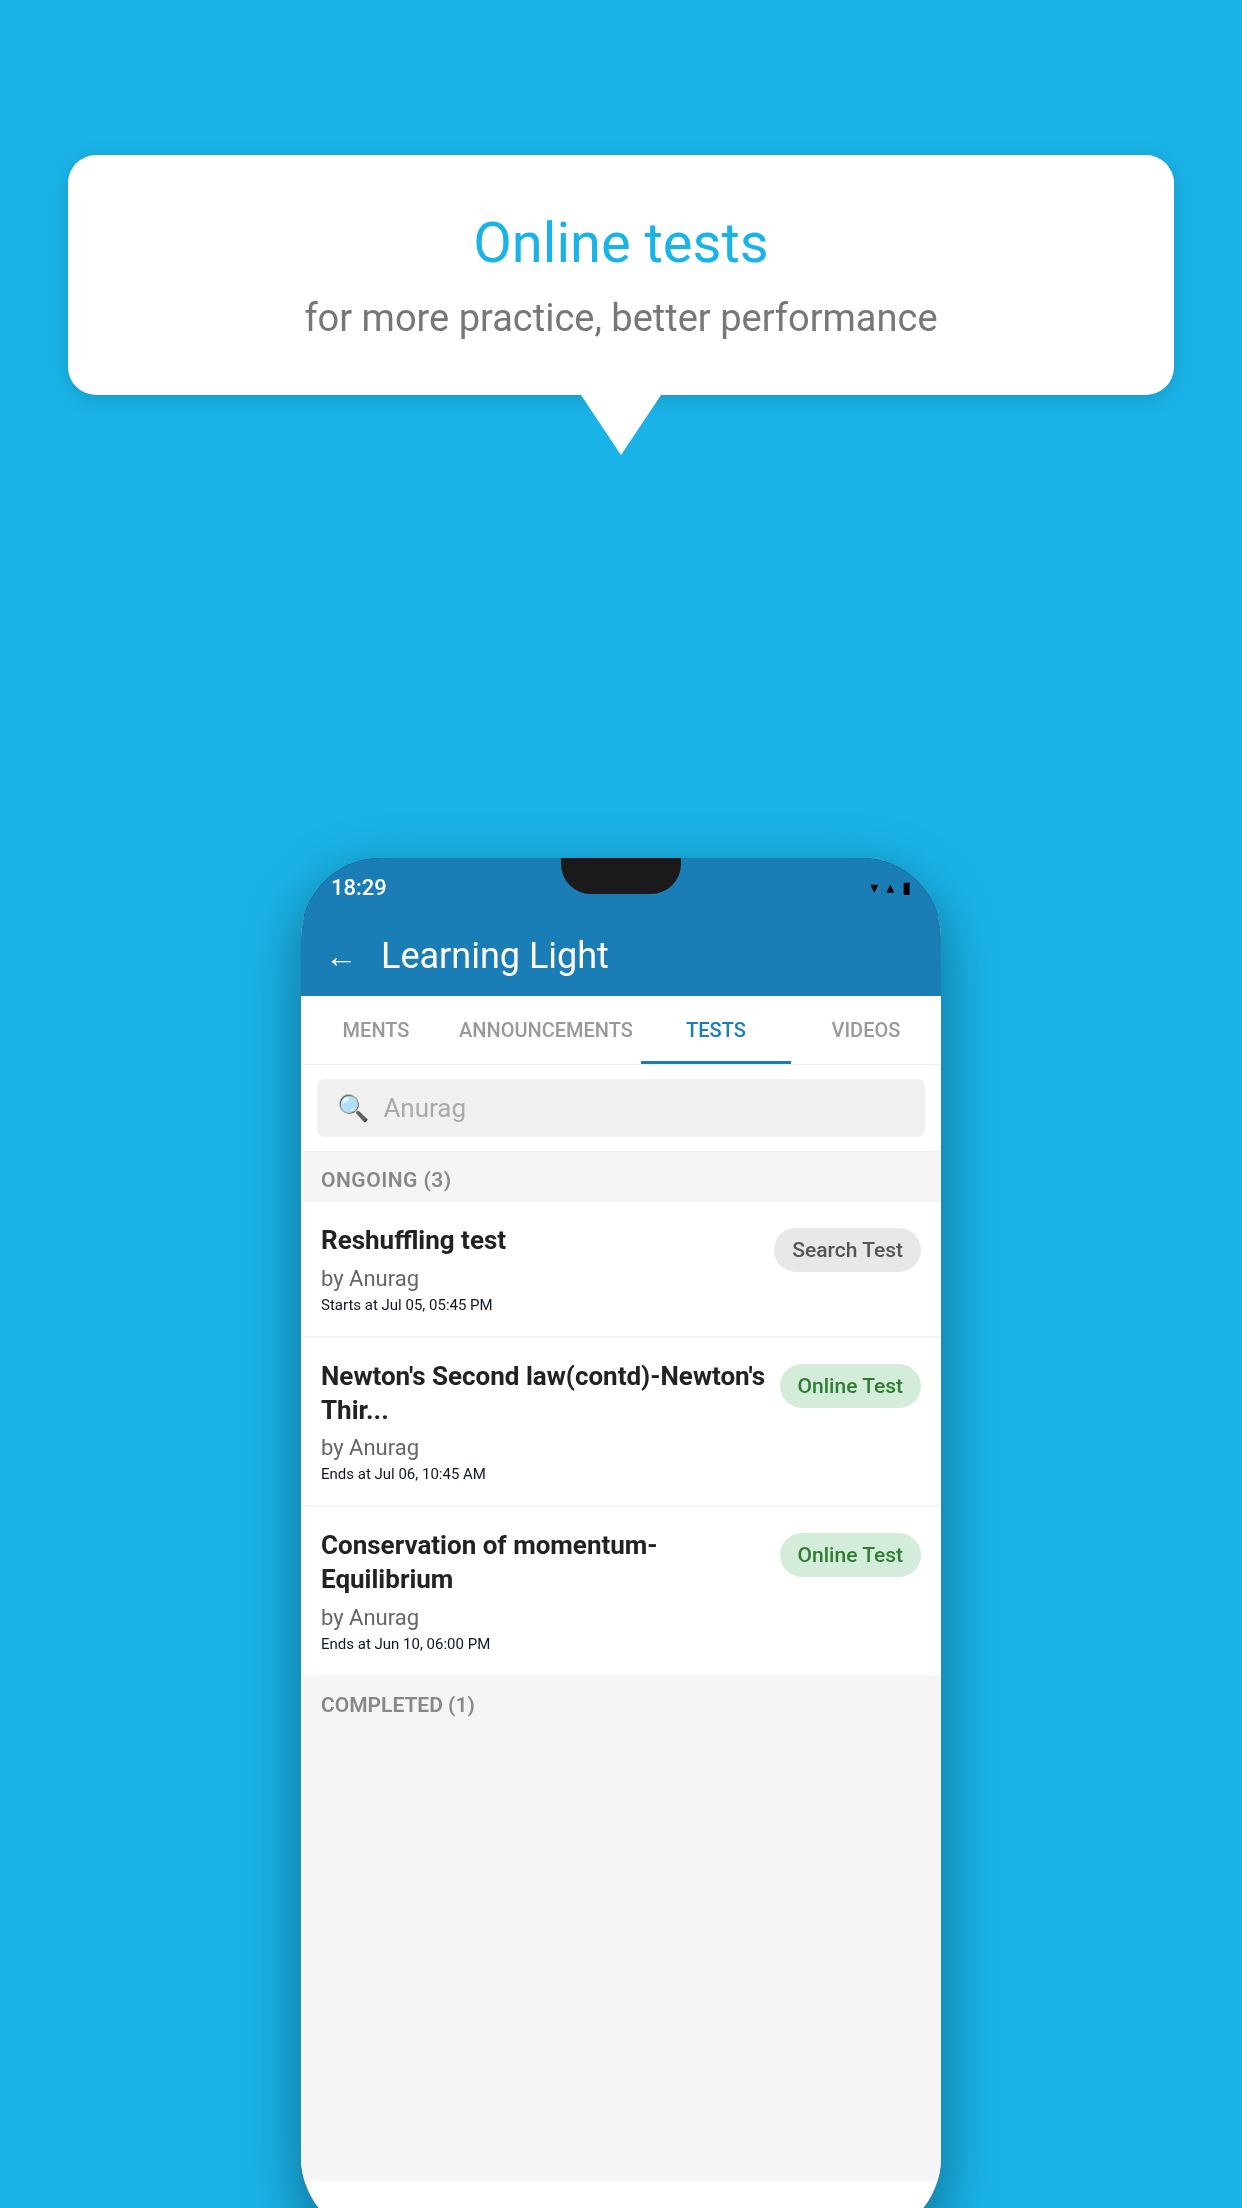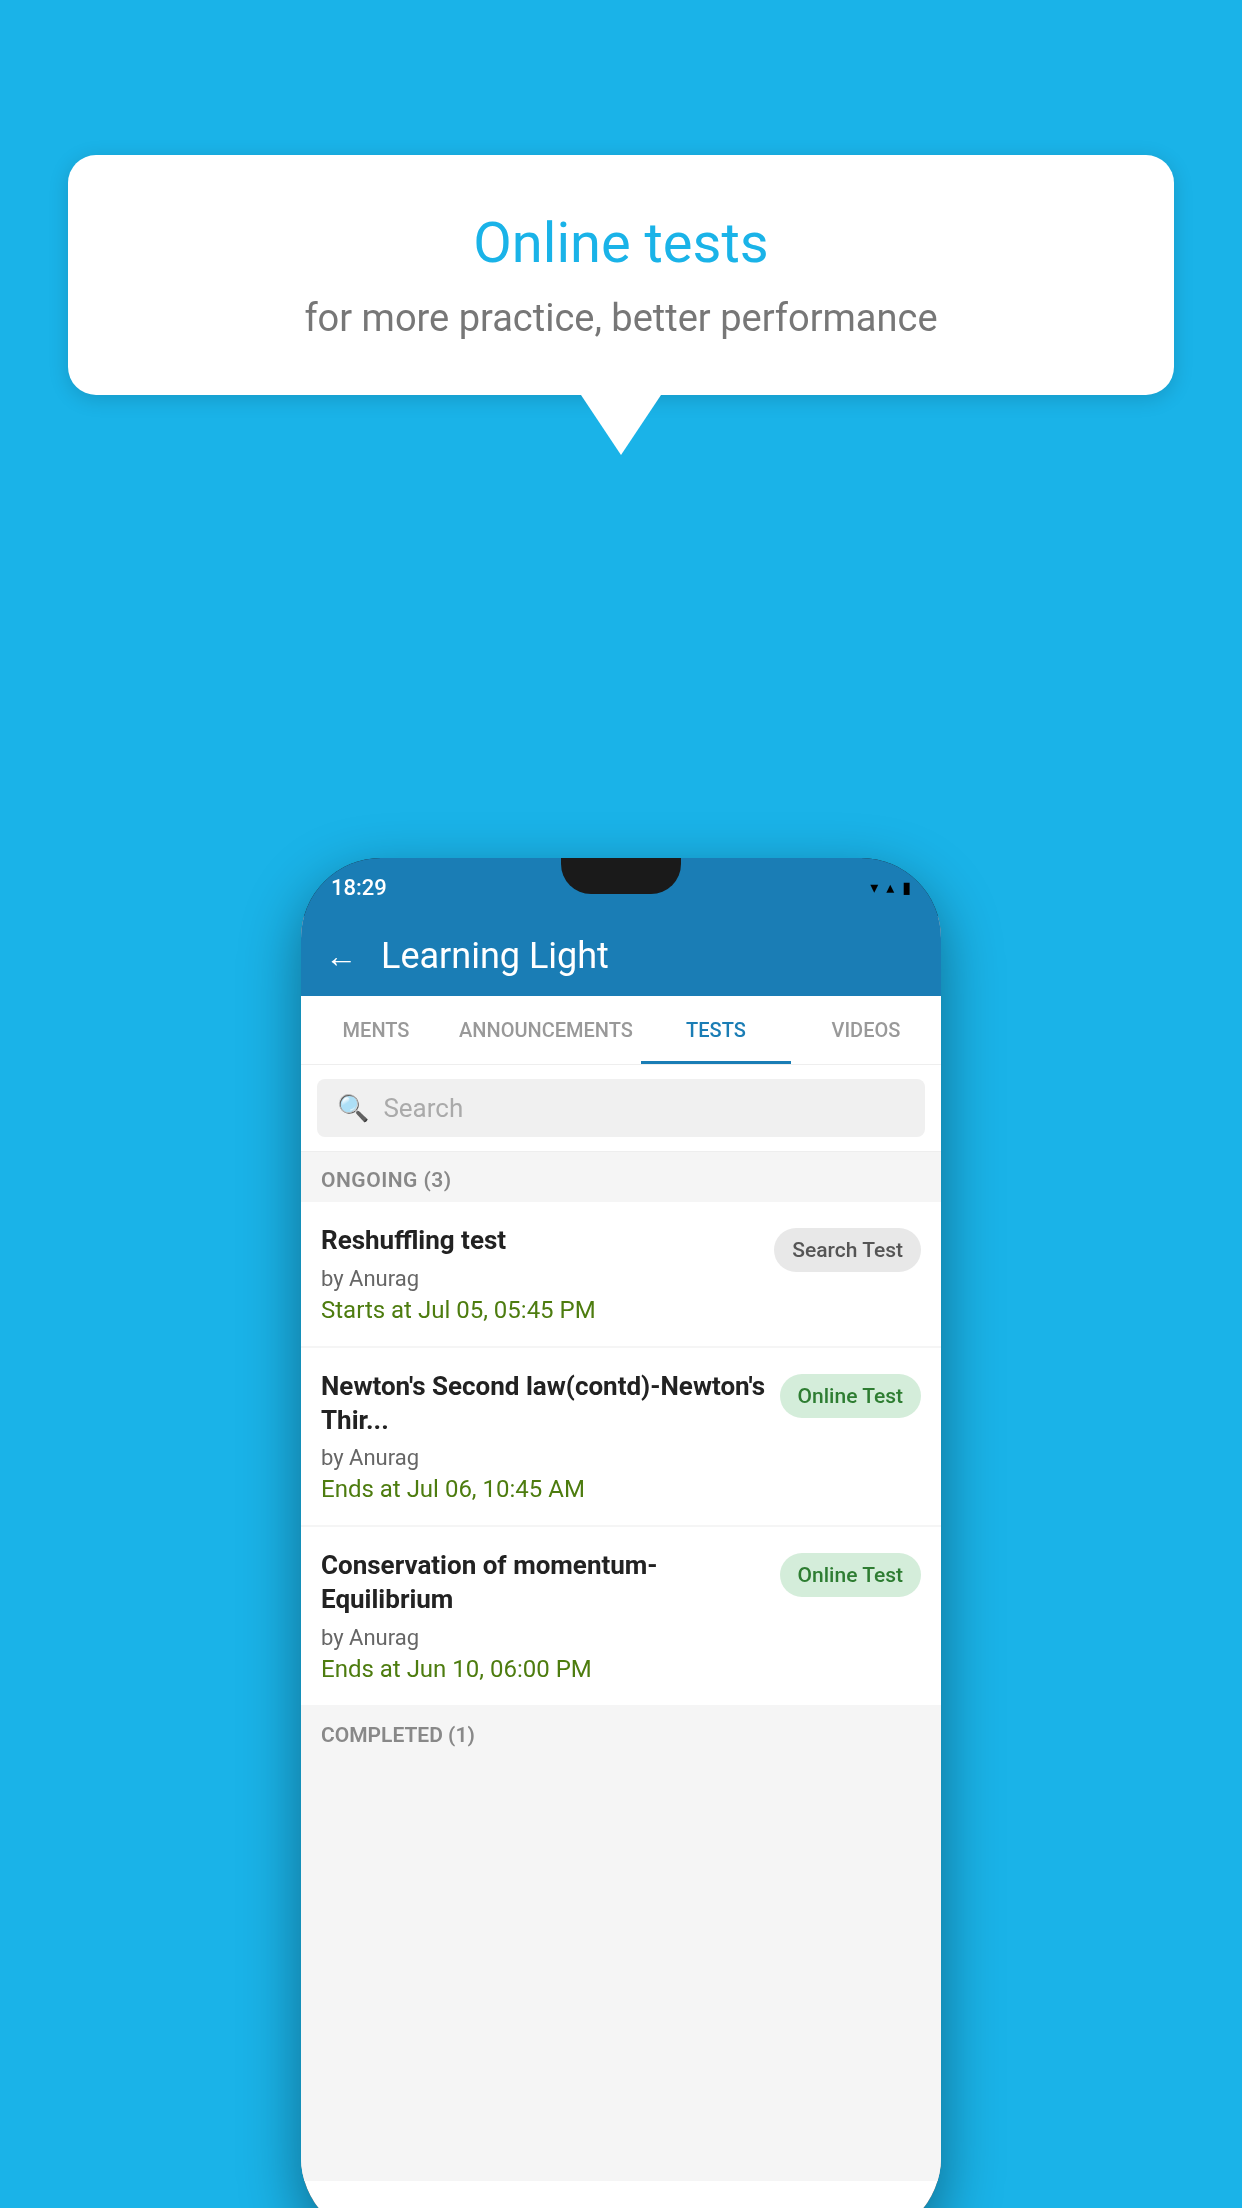--- a/index.html
+++ b/index.html
@@ -222,22 +222,22 @@
       line-height: 1.3;
     }
 
     .test-card-author {
       font-size: 22px;
       color: #666;
       margin-bottom: 5px;
     }
 
     .test-card-date {
-      font-size: 24px;
-      color: #4d7c0f;
+      font-size: 15px;
+      color: #0f172a;
     }
 
     .test-badge {
       padding: 10px 18px;
       border-radius: 30px;
       font-size: 21px;
       font-weight: 500;
       white-space: nowrap;
       flex-shrink: 0;
       margin-top: 4px;
@@ -306,21 +306,21 @@
         <div class="tab-item">ANNOUNCEMENTS</div>
         <div class="tab-item active">TESTS</div>
         <div class="tab-item">VIDEOS</div>
       </div>
 
       <div class="screen-content">
 
         <div class="search-container">
           <div class="search-bar">
             <span class="search-icon-text">🔍</span>
-            <span class="search-placeholder">Search</span>
+            <span class="search-placeholder">Anurag</span>
           </div>
         </div>
 
         <div class="section-header">ONGOING (3)</div>
 
         <div class="test-card">
           <div class="test-card-left">
             <div class="test-card-title">Reshuffling test</div>
             <div class="test-card-author">by Anurag</div>
             <div class="test-card-date">Starts at  Jul 05, 05:45 PM</div>

